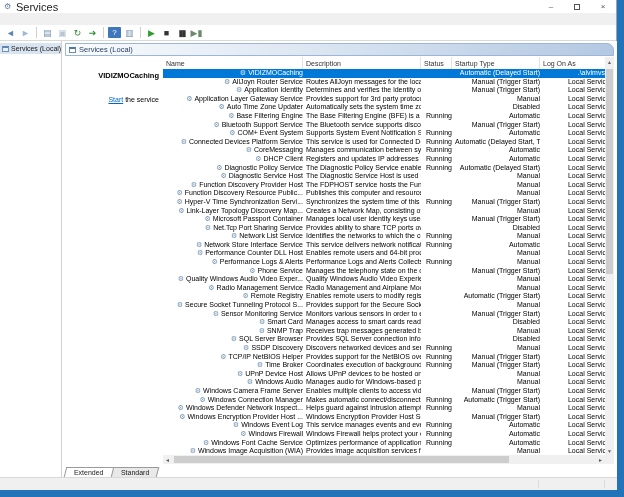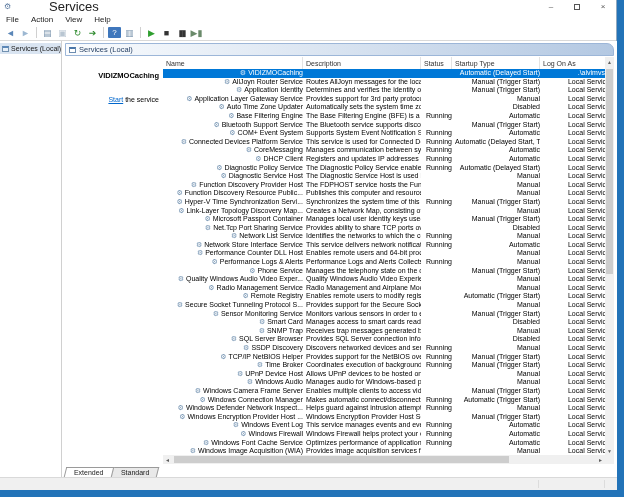--- a/index.html
+++ b/index.html
@@ -6,21 +6,21 @@
   html,body { width:624px; height:497px; overflow:hidden; }
   body { background:#2273b8; font-family:"Liberation Sans", sans-serif; color:#1a1a1a; }
 
   .window { position:absolute; left:0; top:0; width:617px; height:490px; background:#f0f0f0;
             border-right:1px solid #8fa8c0; border-bottom:1px solid #8fa8c0; }
 
   
   .titlebar { position:absolute; left:0; top:0; width:100%; height:13px; background:#ffffff;
               display:flex; align-items:center; font-size:8px; }
   .app-icon { width:8px; height:8px; margin:0 4px 0 4px; color:#5b7aa0; font-size:8px; line-height:8px; }
-  .title-text { font-size:13px; color:#222;margin-left:33px; }
+  .title-text { font-size:11px; color:#222; }
   .win-controls { margin-left:auto; display:flex; height:100%; }
   .win-btn { width:26px; height:100%; display:flex; align-items:center; justify-content:center;
              font-size:8px; color:#555; }
   .max-glyph { display:inline-block; width:6px; height:6px; border:1px solid #555; }
 
   
   .menubar { position:absolute; left:0; top:13px; width:100%; height:12px; background:#ffffff;
              display:flex; align-items:center; font-size:8px; color:#222; }
   .menu-item { padding:0 6px; }
 
@@ -106,26 +106,20 @@
     <span class="title-text">Services</span>
     <div class="win-controls">
       <span class="win-btn">–</span>
       <span class="win-btn">
           <span class="max-glyph"></span>
         </span>
       <span class="win-btn">×</span>
     </div>
   </div>
 
-  <div class="menubar" id="menubar">
-      <span class="menu-item">File</span>
-      <span class="menu-item">Action</span>
-      <span class="menu-item">View</span>
-      <span class="menu-item">Help</span>
-    </div>
 
   <div class="toolbar" id="toolbar">
       <span class="tb-btn" style="color: rgb(91, 135, 184);">◄</span>
       <span class="tb-btn" style="color: rgb(157, 184, 210);">►</span>
       <span class="tb-sep"></span>
       <span class="tb-btn" style="color: rgb(122, 148, 173);">▤</span>
       <span class="tb-btn" style="color: rgb(185, 198, 210);">▣</span>
       <span class="tb-btn" style="color: rgb(45, 138, 45);">↻</span>
       <span class="tb-btn" style="color: rgb(45, 138, 45);">➔</span>
       <span class="tb-sep"></span>

